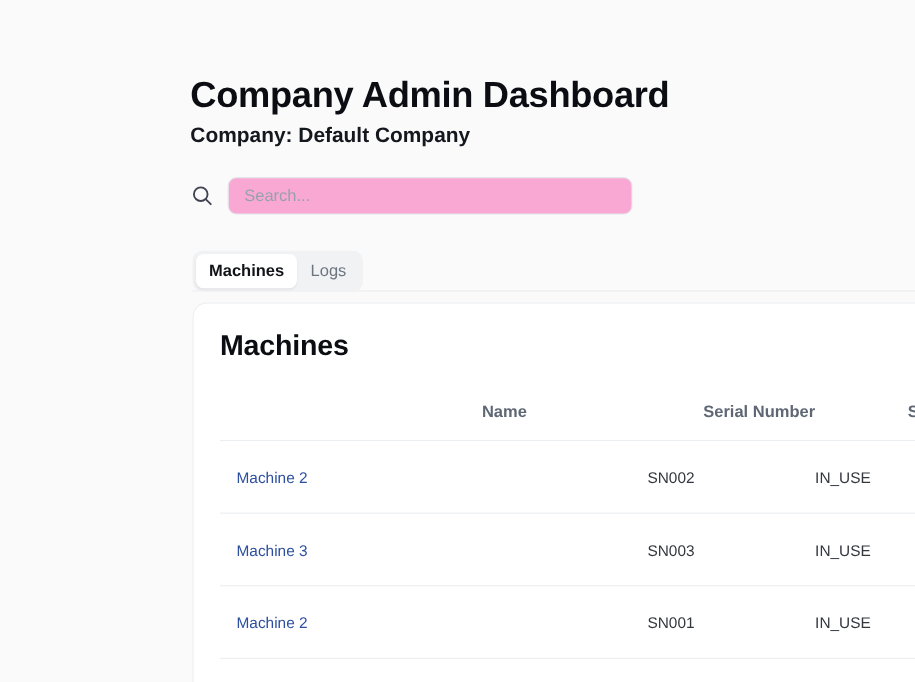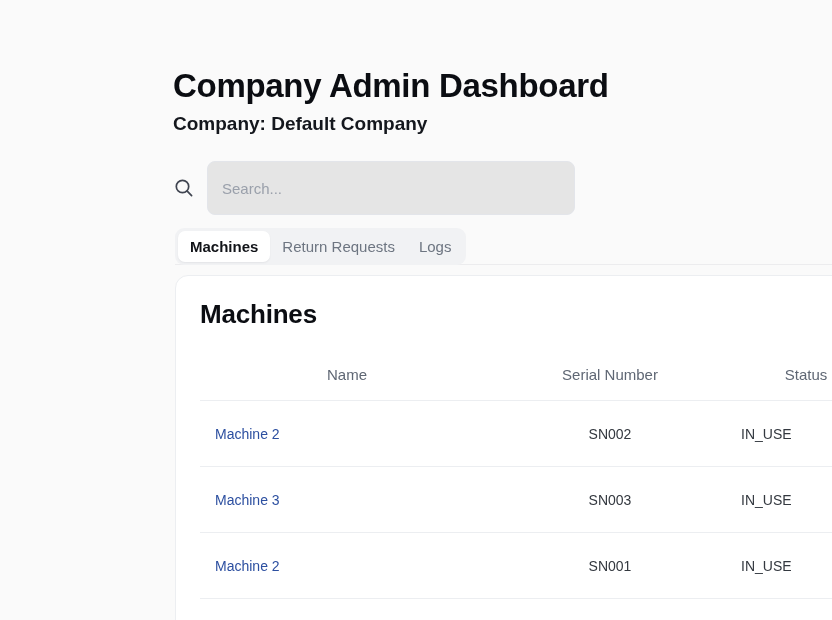--- a/index.html
+++ b/index.html
@@ -59,26 +59,26 @@
   }
   .search-icon {
     width: 24px;
     height: 24px;
     display: block;
     flex: none;
     color: #3f4450;
   }
   .search-input {
     width: 368px;
-    height: 54px;
+    height: 34px;
     box-sizing: border-box;
     padding: 0 14px;
     border: 1px solid #e3e5ea;
     border-radius: 8px;
-    background: #e5e5e5;
+    background: #f9a8d4;
     font-family: "Liberation Sans", sans-serif;
     font-size: 15px;
     color: #2b2f38;
     outline: none;
   }
   .search-input::placeholder {
     color: #9aa0ab;
   }
 
   
@@ -149,23 +149,23 @@
   
   .table {
     position: absolute;
     left: 24px;
     top: 82px;
     width: 656px;
     border-collapse: collapse;
     table-layout: fixed;
   }
   .table th {
-    text-align: center;
+    text-align: right;
     font-size: 15px;
-    font-weight: 400;
+    font-weight: 700;
     color: #5f6774;
     padding: 8px 0 17px 0;
     border-bottom: 1px solid #eceef1;
     white-space: nowrap;
   }
   .table td {
     font-size: 14px;
     color: #33383f;
     padding: 25px 0 24px 0;
     border-bottom: 1px solid #eceef1;
@@ -198,21 +198,20 @@
         <line x1="15.2" y1="15.2" x2="19.6" y2="19.6"></line>
       </svg>
     </span>
     <input class="search-input" type="text" placeholder="Search..." style="">
   </div>
 
   <div class="tabs-strip"></div>
 
   <div class="tablist">
     <div class="tab active">Machines</div>
-    <div class="tab">Return Requests</div>
     <div class="tab">Logs</div>
   </div>
 
   <div class="card">
     <h2 class="card-title">Machines</h2>
 
     <table class="table">
       <thead>
         <tr>
           <th class="col-name">Name</th>

